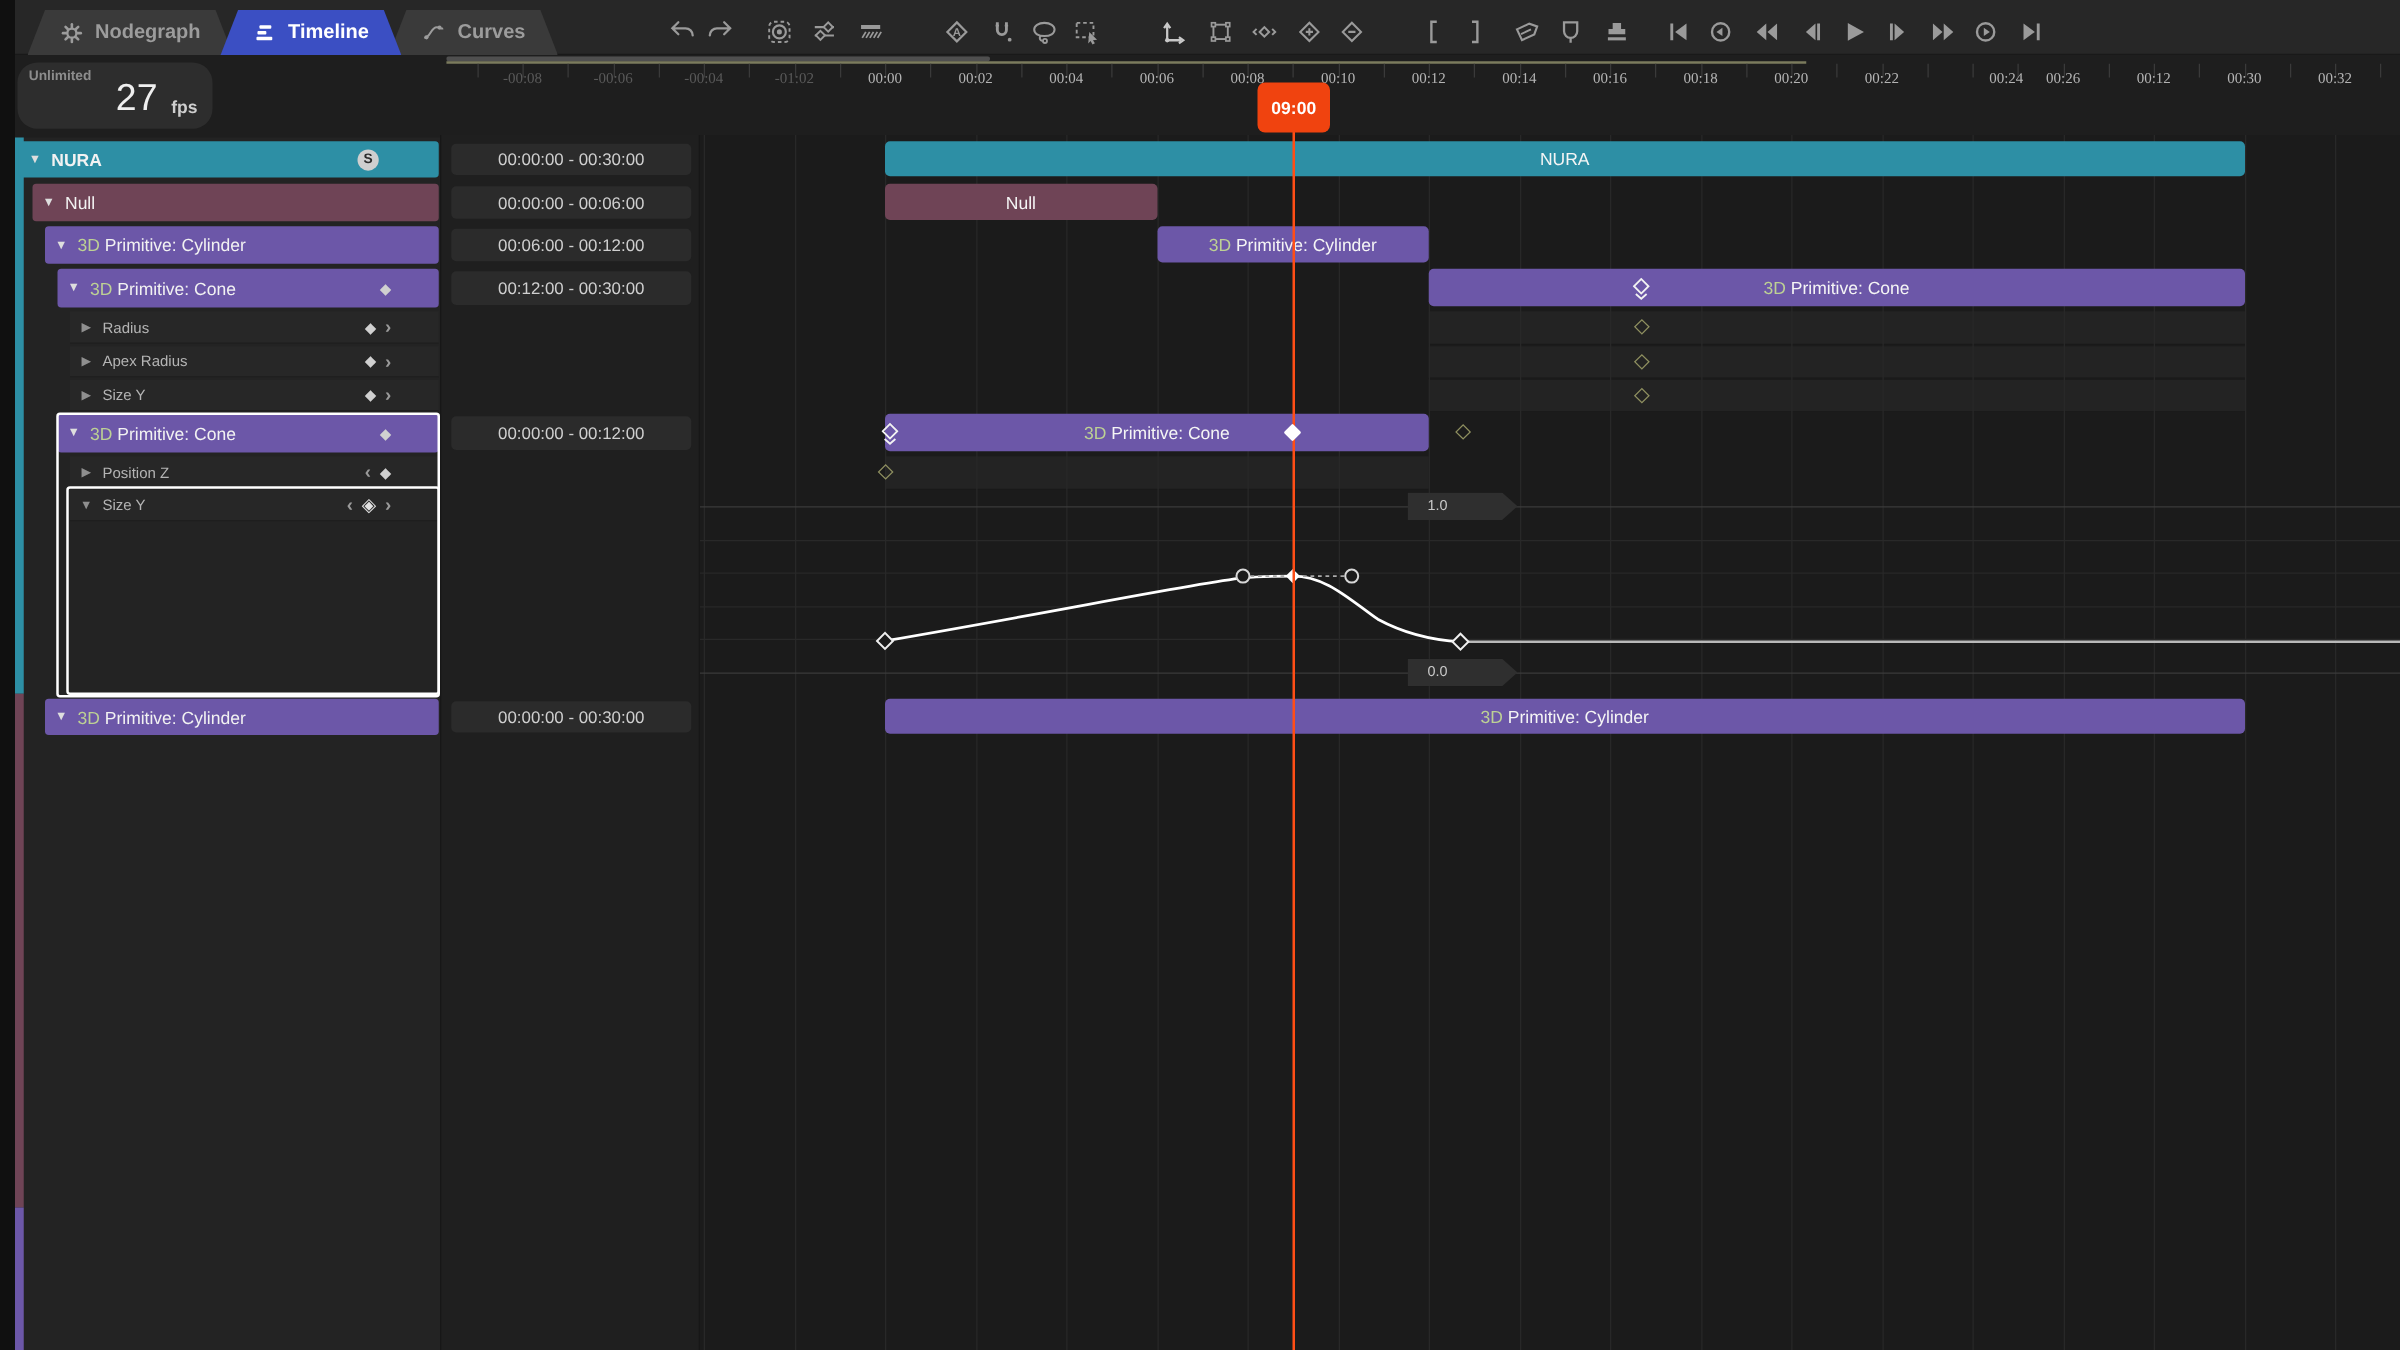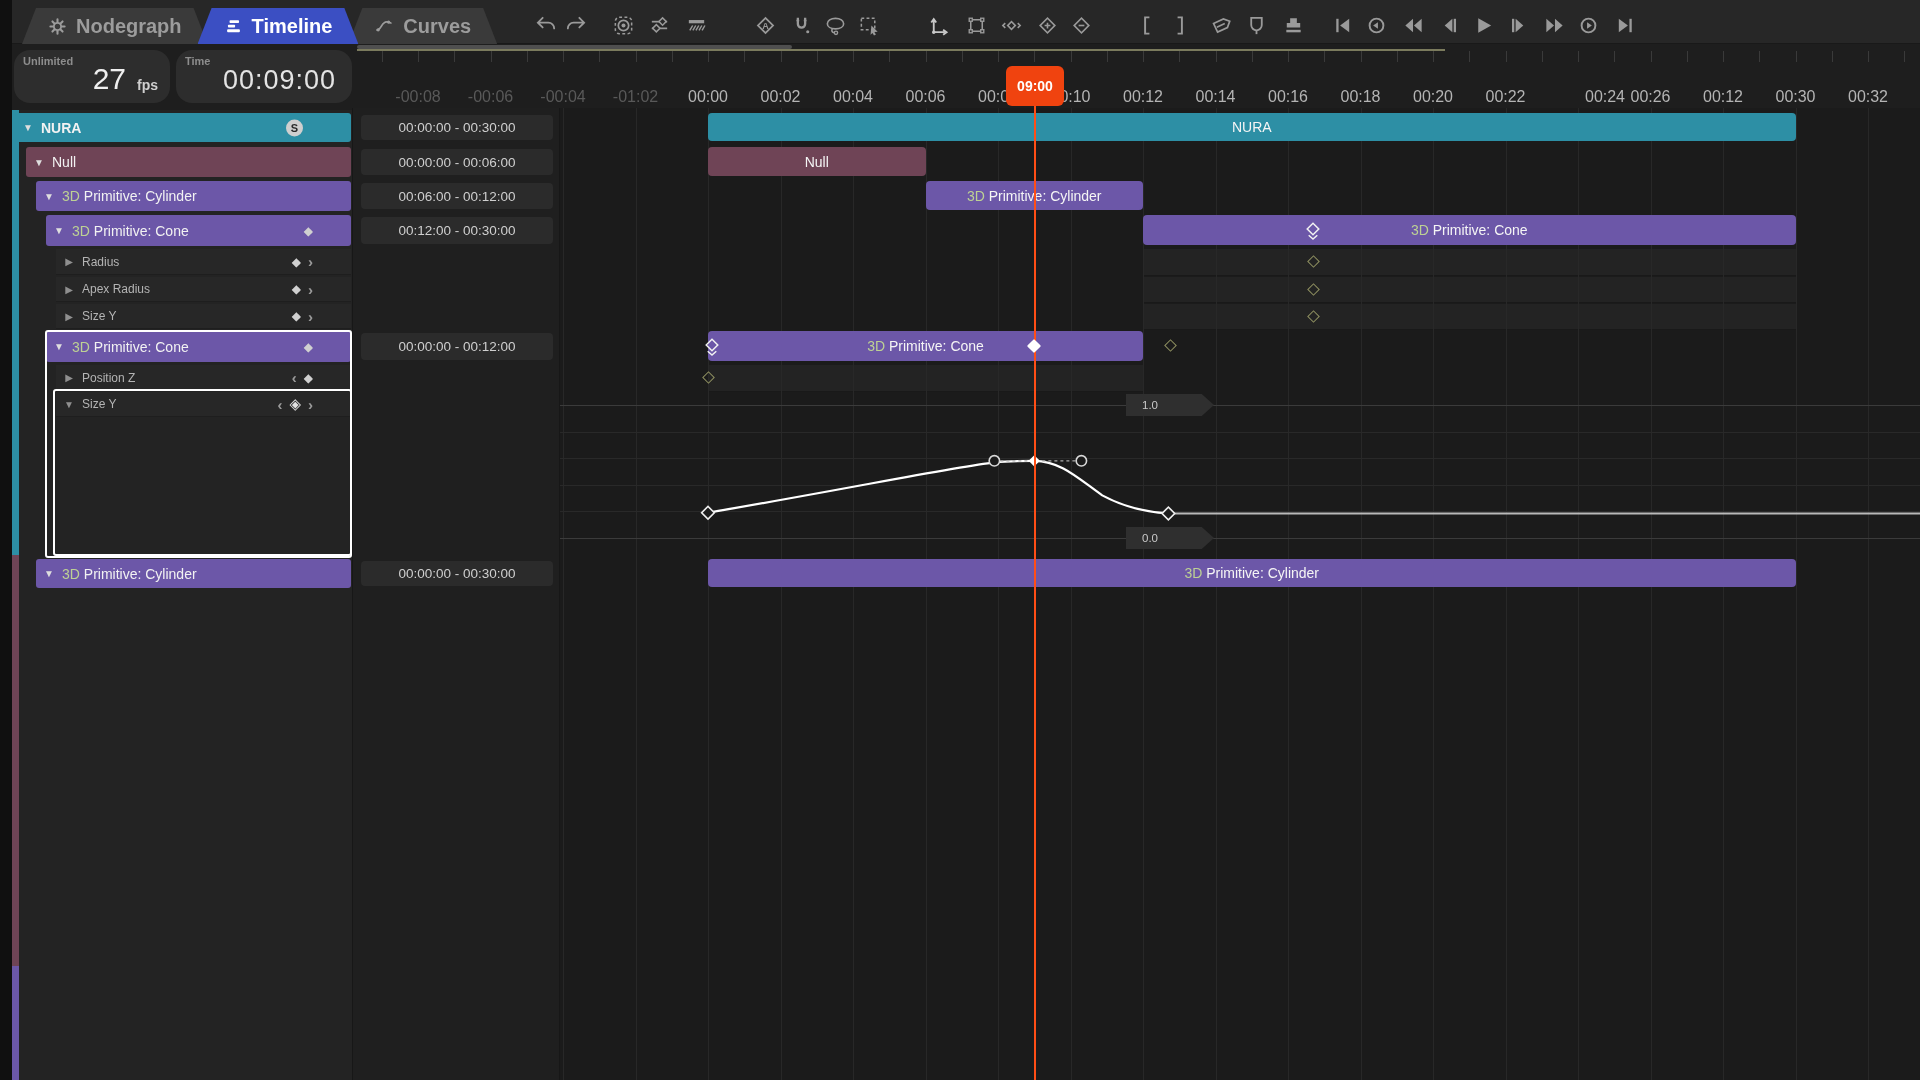--- a/index.html
+++ b/index.html
@@ -3,36 +3,36 @@
 <meta charset="utf-8">
 <style>
   html,body{margin:0;padding:0;background:#101010;}
   *{box-sizing:border-box;font-family:"Liberation Sans",sans-serif;}
   .app{position:relative;width:1920px;height:1080px;background:#1e1e1e;overflow:hidden;}
   .abs{position:absolute;}
   
   .topbar{position:absolute;left:12px;top:0;width:1908px;height:44px;background:#272727;border-bottom:1px solid #191919;}
   .tabs{position:absolute;left:10px;top:8px;display:flex;height:36px;}
   .tab{display:flex;align-items:center;gap:9px;justify-content:center;height:36px;padding:0 26px;margin-right:-10px;
-       background:#3a3a3a;color:#9c9c9c;font-size:20px;font-weight:bold;
+       background:#3a3a3a;color:#9c9c9c;font-size:16px;font-weight:bold;
        clip-path:polygon(14px 0,calc(100% - 14px) 0,100% 100%,0 100%);}
   .tab.active{background:#3b4fc3;color:#ffffff;z-index:2;}
   .tab .ticon{display:flex;align-items:center;}
   
   .infobox{position:absolute;background:#2d2d2d;border-radius:16px;}
   .infobox .lbl{position:absolute;left:9px;top:5px;font-size:11px;font-weight:bold;color:#8d8d8d;}
   .fpsval{position:absolute;right:44px;top:12px;font-size:30px;color:#efefef;}
   .fpsunit{position:absolute;right:12px;bottom:10px;font-size:14px;font-weight:bold;color:#cfcfcf;}
   .timeval{position:absolute;right:16px;top:15px;font-size:27px;color:#e4e4e4;letter-spacing:1px;}
   
   .tree-panel{position:absolute;left:12px;top:110px;width:340px;height:970px;background:#232323;}
   .ranges-panel{position:absolute;left:352px;top:108px;width:208px;height:972px;background:#1f1f1f;border-left:1px solid #171717;border-right:1px solid #171717;}
   .timeline-panel{position:absolute;left:560px;top:108px;width:1360px;height:972px;background:#1b1b1b;overflow:hidden;}
   .ruler{position:absolute;left:357px;top:45px;width:1563px;height:63px;overflow:hidden;}
-  .rlabel{position:absolute;top:43px;font-size:16px;color:#b4b4b4;transform:translateX(-50%);}
+  .rlabel{position:absolute;top:10px;font-size:12px;color:#b4b4b4;transform:translateX(-50%);font-family:Liberation Serif, serif;}
   .rlabel.neg{color:#595959;}
   .tick{position:absolute;top:6px;width:1px;height:11px;background:#3a3a3a;}
   .chip{position:absolute;left:8px;width:192px;background:#2b2b2b;border-radius:4px;color:#cfcfcf;font-size:13.5px;display:flex;align-items:center;justify-content:center;}
   .trow{position:absolute;border-radius:3px;display:flex;align-items:center;color:#f2f2f2;}
   .trow .tri{width:26px;text-align:center;font-size:10px;color:#e0e0e0;flex:none;}
   .prefix{color:#bdd194;}
   .navicons{position:absolute;right:38px;top:0;bottom:0;display:flex;align-items:center;gap:7px;color:#b9b9b9;}
   .navicons .chev{font-size:15px;font-weight:bold;color:#9a9a9a;line-height:1;}
   .navicons .dia{font-size:12px;color:#d0d0d0;}
   .navicons .dia2{font-size:15px;color:#e2e2e2;}
@@ -288,24 +288,20 @@
             <rect x="16.1" y="5" width="2.4" height="14" fill="#9a9a9a"></rect>
           </svg>
         </div>
       </div>
   </header>
 
   <div class="infobox" style="left:14px;top:50px;width:156px;height:53px;">
     <span class="lbl">Unlimited</span>
     <span class="fpsval">27</span>
     <span class="fpsunit">fps</span>
-  </div>
-  <div class="infobox" style="left:176px;top:50px;width:176px;height:53px;">
-    <span class="lbl">Time</span>
-    <span class="timeval">00:09:00</span>
   </div>
   <div class="ruler" id="ruler">
       <div style="left: 351px; top: 7px; width: 435px; height: 4px; background: rgb(79, 79, 79); border-radius: 2px;"></div>
       <div style="left: 351px; top: 14px; width: 1087.5px; height: 2px; background: rgb(140, 140, 104); opacity: 0.85;"></div>
       <div class="tick" style="left: 24.75px;"></div>
       <div class="tick" style="left: 61px;"></div>
       <div class="tick" style="left: 97.25px;"></div>
       <div class="tick" style="left: 133.5px;"></div>
       <div class="tick" style="left: 169.75px;"></div>
       <div class="tick" style="left: 206px;"></div>

